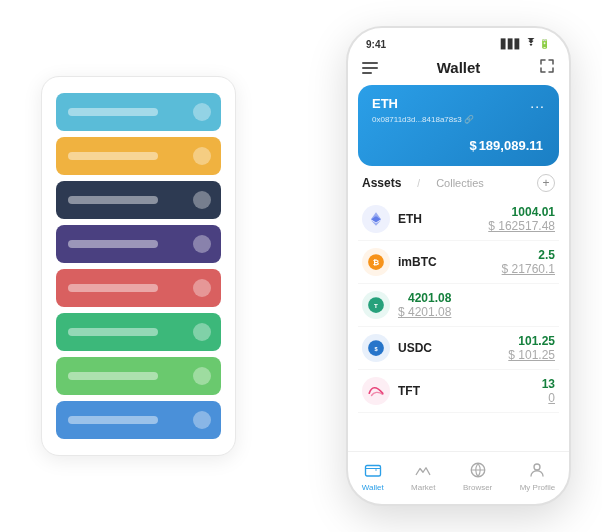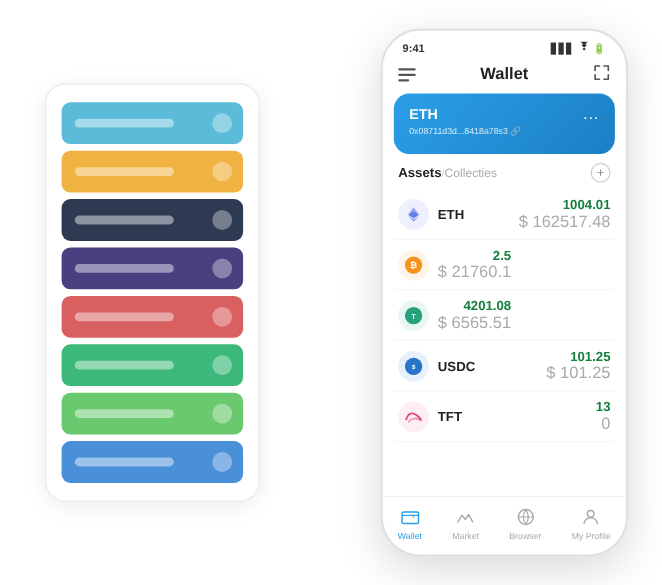--- a/index.html
+++ b/index.html
@@ -182,21 +182,21 @@
     
     .assets-tabs {
       display: flex;
       justify-content: space-between;
       align-items: center;
       padding: 0 14px 6px;
     }
 
     .assets-tabs-left {
       display: flex;
-      gap: 0;
+      gap: 16px;
       align-items: baseline;
     }
 
     .tab-active {
       font-size: 12px;
       font-weight: 700;
       color: #222;
     }
 
     .tab-divider {
@@ -262,22 +262,23 @@
       text-align: right;
     }
 
     .asset-amount {
       font-size: 12px;
       font-weight: 600;
       color: #15803d;
     }
 
     .asset-usd {
-      font-size: 15px;
+      font-size: 12px;
       color: #aaa;
+      text-decoration: underline;
     }
 
     
     .bottom-nav {
       display: flex;
       justify-content: space-around;
       align-items: center;
       padding: 8px 0 12px;
       border-top: 1px solid #f0f0f0;
     }
@@ -381,20 +382,23 @@
         </svg>
       </div>
     </div>
 
     <div class="eth-card">
       <div class="eth-card-header">
         <span class="eth-card-title">ETH</span>
         <span class="eth-card-more">...</span>
       </div>
       <div class="eth-card-address">0x08711d3d...8418a78s3 🔗</div>
+      <div class="eth-card-amount">
+        <span>$</span><span>189,089.11</span>
+      </div>
     </div>
 
     <div class="assets-tabs">
       <div class="assets-tabs-left">
         <span class="tab-active">Assets</span>
         <span class="tab-divider">/</span>
         <span class="tab-inactive">Collecties</span>
       </div>
       <div class="add-icon">
         <span>+</span>
@@ -422,36 +426,39 @@
         </div>
       </div>
 
       <div class="asset-item">
         <div class="asset-icon" style="background:#fff4e8;">
           <svg width="18" height="18" viewBox="0 0 32 32">
               <circle cx="16" cy="16" r="14" fill="#F7931A"></circle>
               <text x="16" y="21" text-anchor="middle" font-size="14" fill="white" font-weight="bold">₿</text>
             </svg>
         </div>
+        <div class="asset-info">
+          <div class="asset-name">imBTC</div>
+        </div>
         <div class="asset-values">
           <div class="asset-amount">2.5</div>
           <div class="asset-usd">$ 21760.1</div>
         </div>
       </div>
 
       <div class="asset-item">
         <div class="asset-icon" style="background:#e8f7f3;">
           <svg width="18" height="18" viewBox="0 0 32 32">
               <circle cx="16" cy="16" r="14" fill="#26A17B"></circle>
               <text x="16" y="21" text-anchor="middle" font-size="11" fill="white" font-weight="bold">T</text>
             </svg>
         </div>
         <div class="asset-values">
           <div class="asset-amount">4201.08</div>
-          <div class="asset-usd">$ 6565.51</div>
+          <div class="asset-usd">$ 4201.08</div>
         </div>
       </div>
 
 
       <div class="asset-item">
         <div class="asset-icon" style="background:#e8f0fb;">
           <svg width="18" height="18" viewBox="0 0 32 32">
               <circle cx="16" cy="16" r="14" fill="#2775CA"></circle>
               <text x="16" y="21" text-anchor="middle" font-size="10" fill="white" font-weight="bold">$</text>
             </svg>

